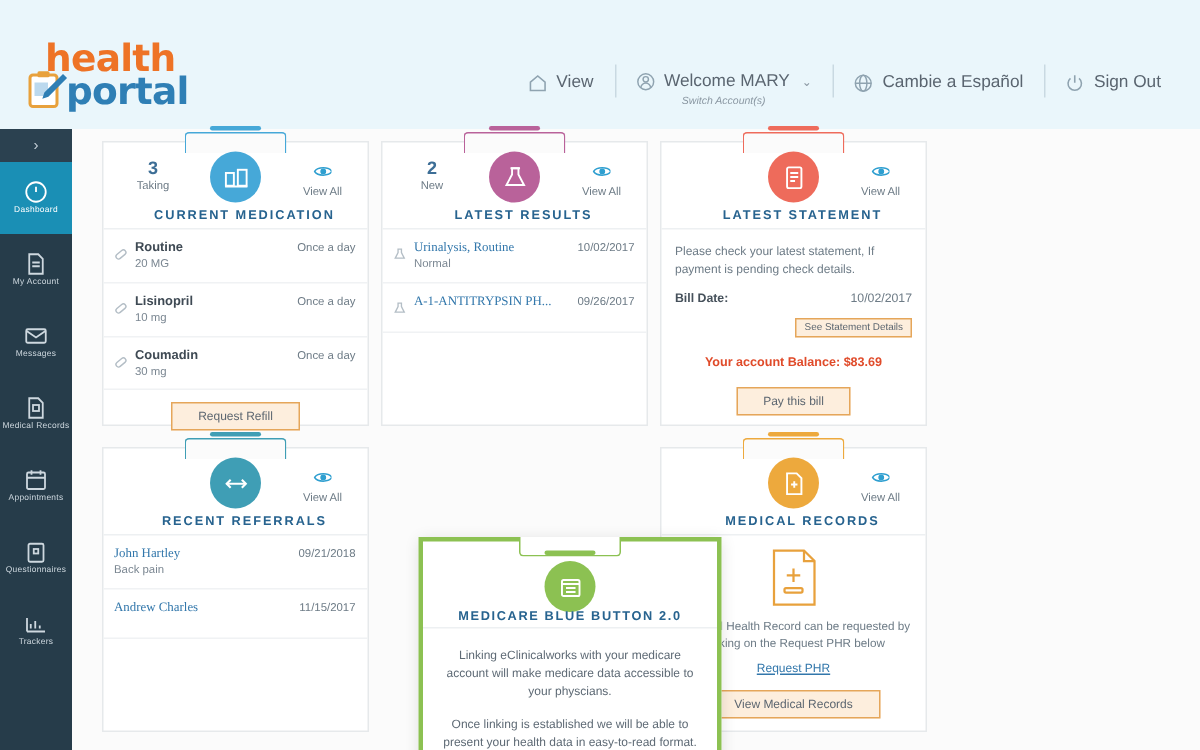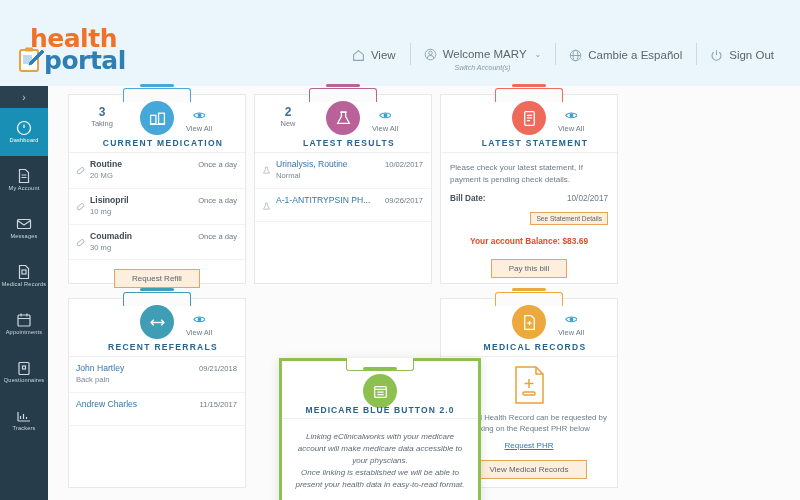--- a/index.html
+++ b/index.html
@@ -101,40 +101,40 @@
     width:34px; height:34px; border-radius:50%;
     display:flex; align-items:center; justify-content:center; color:#fff;
   }
   .card-icon svg { width:17px; height:17px; display:block; }
   .stat {
     position:absolute; left:10px; top:10px; width:46px; text-align:center;
   }
   .stat-num { font-size:12px; font-weight:bold; color:#3d6e96; line-height:1.2; }
   .stat-lbl { font-size:7.5px; color:#6d7b86; }
   .viewall {
-    position:absolute; right:24px; top:10px; width:44px; text-align:center; cursor:pointer;
+    position:absolute; right:8px; top:10px; width:44px; text-align:center; cursor:pointer;
   }
   .eye { width:13px; height:9px; display:block; margin:1px auto 2px; color:#2f9fd0; }
   .viewall-lbl { font-size:7.5px; color:#6d7b86; }
   .card-title {
     position:absolute; bottom:4px; left:12px; right:0; text-align:center;
     font-size:8.5px; font-weight:bold; letter-spacing:1.3px; color:#27638f;
   }
 
   .rows { flex:1; display:flex; flex-direction:column; }
   .row {
     display:flex; align-items:flex-start; gap:5px;
     padding:6px 8px 6px 7px; border-bottom:1px solid #f0f2f4;
     min-height:33px;
   }
   .row-ico { width:9px; height:9px; flex:none; margin-top:2px; color:#b4bec6; }
   .row-main { flex:1; min-width:0; }
   .row-t1 { font-size:8.6px; font-weight:bold; color:#3f4a54; line-height:1.3;
             white-space:nowrap; overflow:hidden; text-overflow:ellipsis; }
-  .row-t1.link { color:#3277ab; font-weight:normal; }
+  .row-t1.link { color:#3277ab; font-weight:normal;font-family:Liberation Serif, serif; }
   .row-t2 { font-size:7.6px; color:#7b8792; line-height:1.4; margin-top:1px; }
   .row-right { font-size:7.6px; color:#6d7b86; flex:none; margin-top:1px; }
 
   .card-foot {
     padding:7px 0 8px; text-align:center; flex:none;
   }
   .btn {
     display:inline-block; padding:4px 17px;
     background:#fdeedd; border:1px solid #e5a65a;
     color:#5c6670; font-size:8px; cursor:pointer;
@@ -188,22 +188,22 @@
     position:absolute; left:50%; top:13px; transform:translateX(-50%);
     width:34px; height:34px; border-radius:50%; background:#8cc152;
     display:flex; align-items:center; justify-content:center; color:#fff;
   }
   .modal-icon svg { width:17px; height:17px; }
   .modal-title {
     position:absolute; bottom:3px; left:0; right:0; text-align:center;
     font-size:8.5px; font-weight:bold; letter-spacing:1.1px; color:#27638f;
   }
   .modal-body { padding:12px 12px 0; border-bottom:1px solid #edf0f2; height:107px; }
-  .modal-p { font-size:8px; color:#5e6a75; text-align:center; line-height:1.5;font-style:italic; }
-  .modal-p2 { margin-top:0; }
+  .modal-p { font-size:8px; color:#5e6a75; text-align:center; line-height:1.5; }
+  .modal-p2 { margin-top:10px; }
 </style>
 </head>
 <body>
 
 <div id="app">
 
   <div class="header">
     <div class="logo-wrap">
       <span class="logo-icon">
         <svg viewBox="0 0 28 28">

